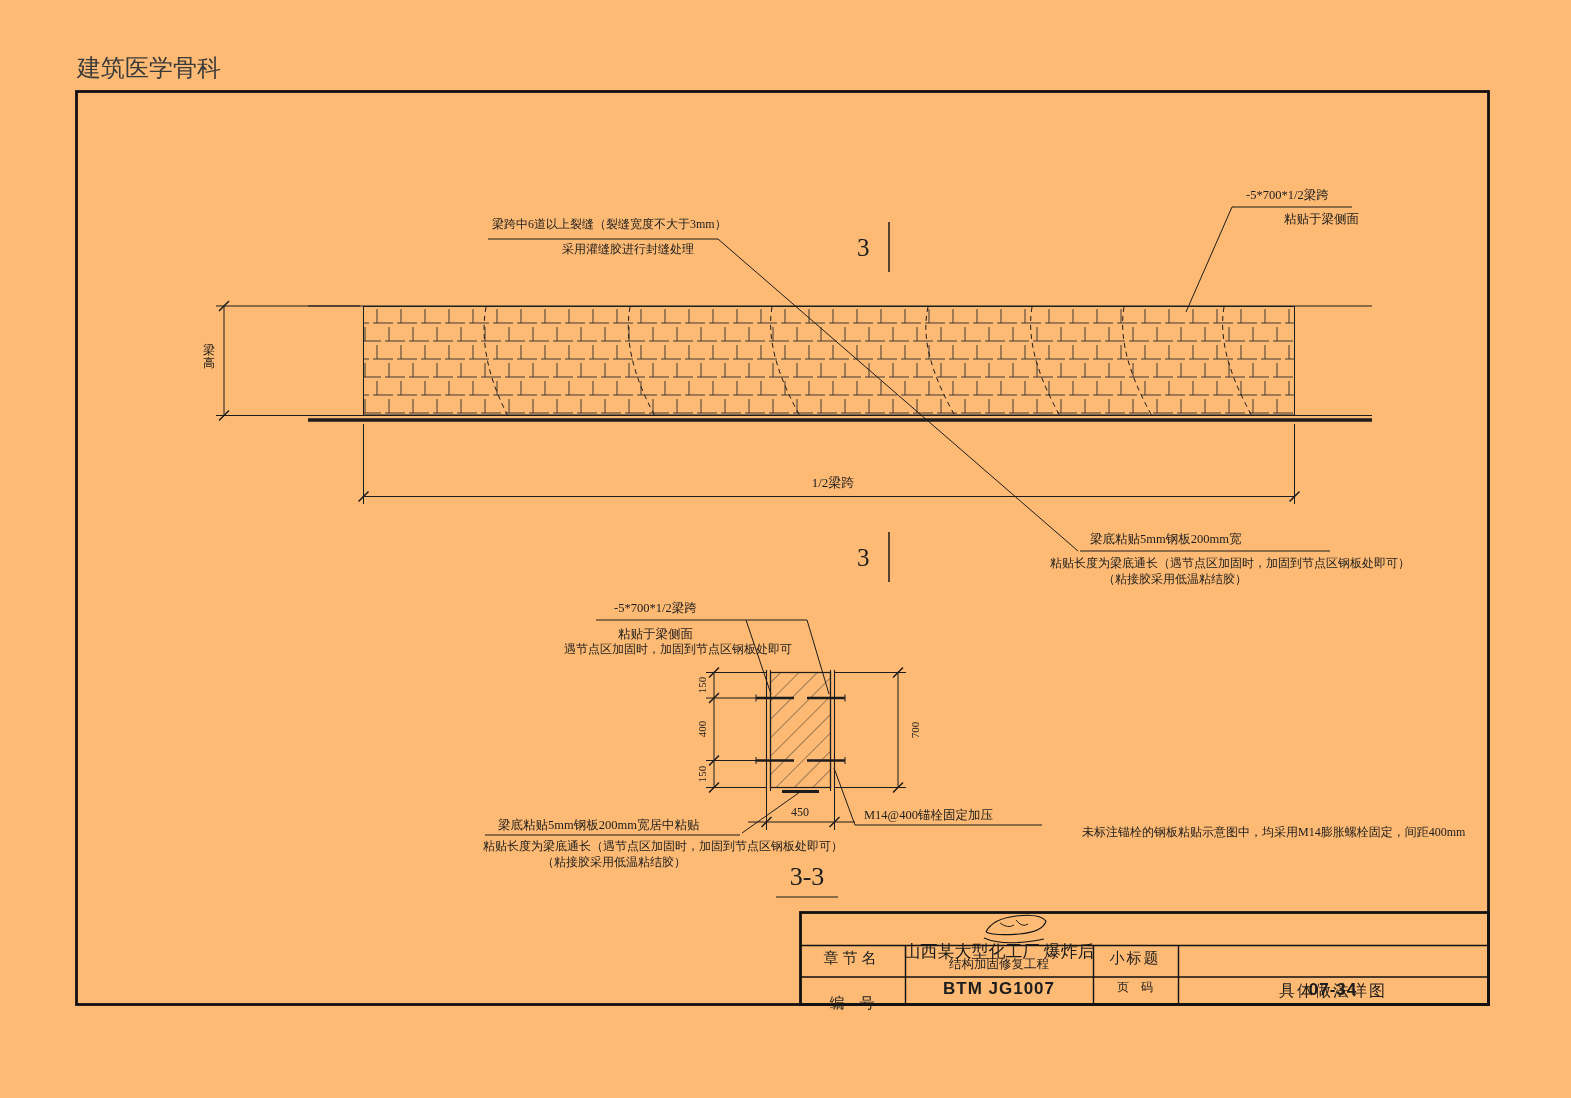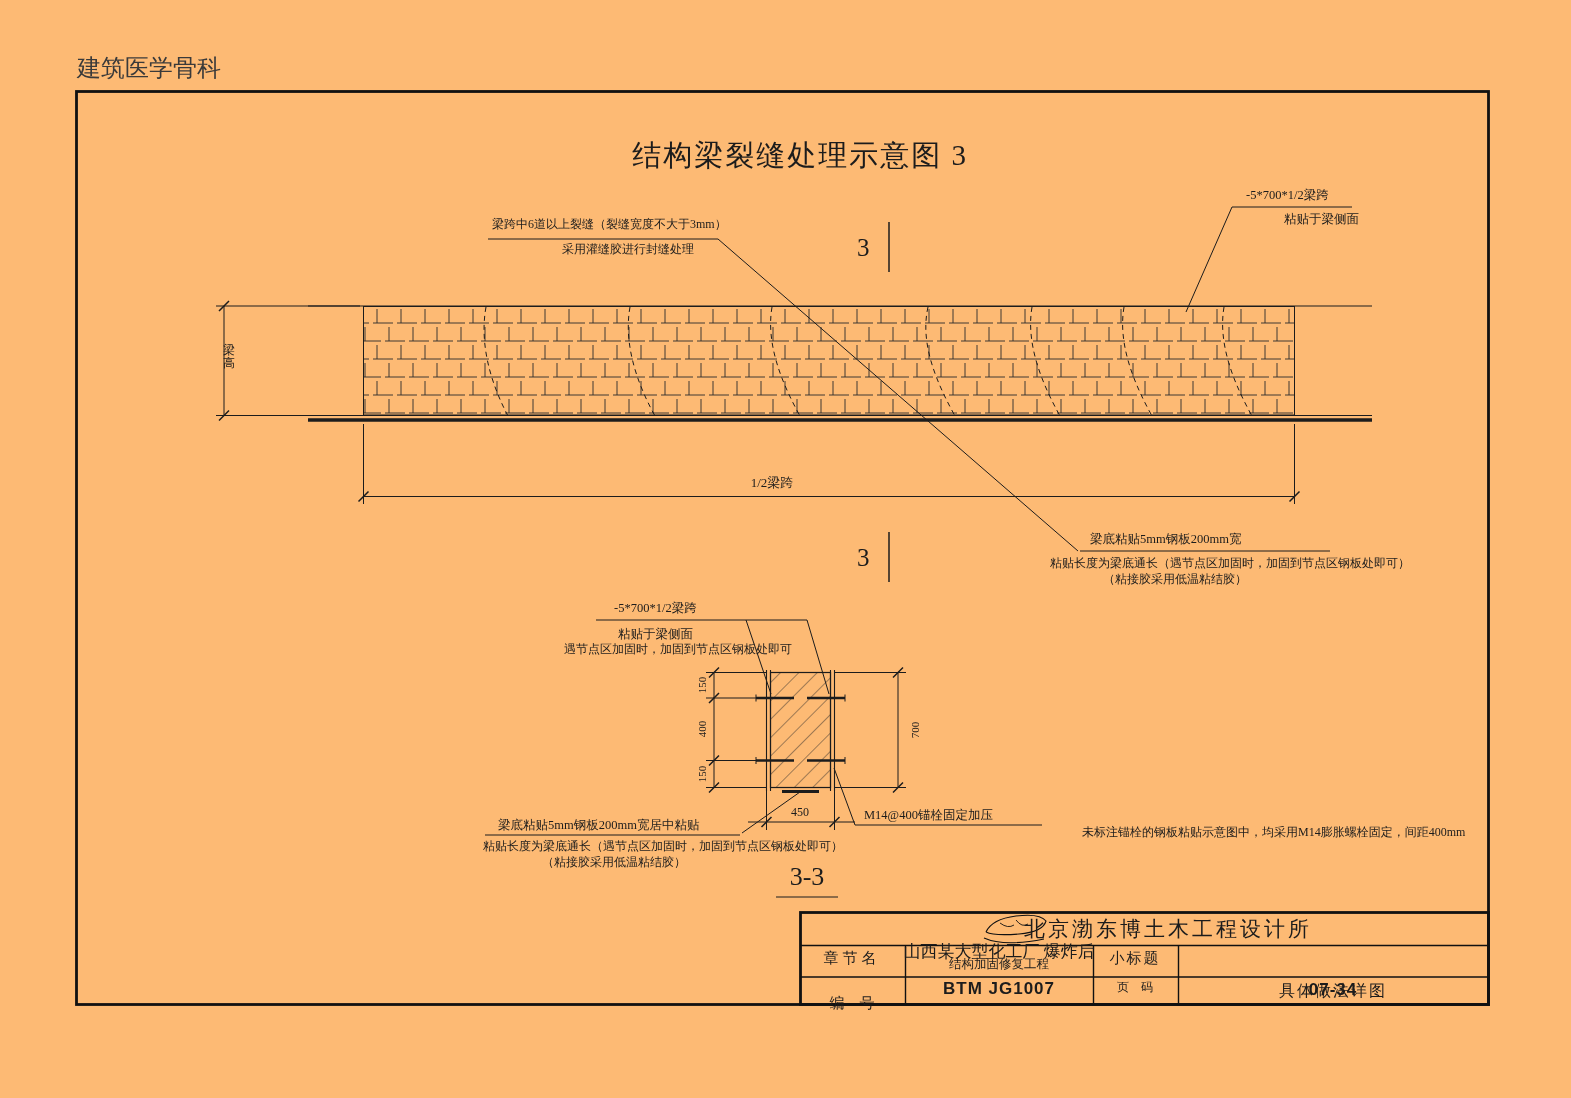--- a/index.html
+++ b/index.html
@@ -2,21 +2,21 @@
 <html><head>
 <meta charset="utf-8">
 <style>
   html,body{margin:0;padding:0;background:#fff;}
   .canvas{position:relative;width:1571px;height:1098px;background:#fdba74;
           font-family:"Liberation Serif",serif;color:#1c1c1c;overflow:hidden;}
   .draw{position:absolute;left:0;top:0;}
   .t{position:absolute;white-space:nowrap;line-height:1.15;}
   .c{transform:translateX(-50%);}
   .rot{transform:translate(-50%,-50%) rotate(-90deg);}
-  .stack{white-space:normal;width:14px;line-height:13px;margin-left:20px;}
+  .stack{white-space:normal;width:14px;line-height:13px;}
   .sans{font-family:"Liberation Sans",sans-serif;}
 </style>
 </head>
 <body>
 
 <div class="canvas">
 
   <svg class="draw" width="1571" height="1098" viewBox="0 0 1571 1098">
     <defs>
       <pattern id="brick" width="24" height="36" patternUnits="userSpaceOnUse">
@@ -107,28 +107,27 @@
       <g stroke-width="1.1">
         <path d="M986 932 q6 -13 30 -16 q24 -3 30 5 q-3 11 -27 13 q-25 2 -33 -2"></path>
         <path d="M984 938 q20 9 60 1"></path>
         <path d="M1000 923 q8 6 14 2 M1016 920 q6 8 12 4" stroke-width="0.9"></path>
       </g>
     </g>
   </svg>
 
   <div class="t" style="left:77px;top:55px;font-size:24px;color:#3a3a3a;">建筑医学骨科</div>
 
-  <div class="t c" style="left:800px;top:139px;font-size:29px;letter-spacing:2px;">结构梁裂缝处理示意图 3</div>
 
   <div class="t" style="left:857px;top:234px;font-size:25px;">3</div>
   <div class="t" style="left:857px;top:544px;font-size:25px;">3</div>
 
   <div class="t stack" style="left:203px;top:344px;font-size:12px;">梁高</div>
 
-  <div class="t c" style="left:772px;top:476px;font-size:13px;">1/2梁跨</div>
+  <div class="t c" style="left:833px;top:476px;font-size:13px;">1/2梁跨</div>
 
   <div class="t" style="left:492px;top:218px;font-size:12px;">梁跨中6道以上裂缝（裂缝宽度不大于3mm）</div>
   <div class="t" style="left:562px;top:243px;font-size:12px;">采用灌缝胶进行封缝处理</div>
 
   <div class="t" style="left:1246px;top:188px;font-size:12.5px;">-5*700*1/2梁跨</div>
   <div class="t" style="left:1284px;top:212px;font-size:12.5px;">粘贴于梁侧面</div>
 
   <div class="t" style="left:1090px;top:532px;font-size:12.5px;">梁底粘贴5mm钢板200mm宽</div>
   <div class="t" style="left:1050px;top:557px;font-size:12px;">粘贴长度为梁底通长（遇节点区加固时，加固到节点区钢板处即可）</div>
   <div class="t" style="left:1103px;top:573px;font-size:12px;">（粘接胶采用低温粘结胶）</div>
@@ -146,21 +145,20 @@
   <div class="t" style="left:864px;top:808px;font-size:12.5px;">M14@400锚栓固定加压</div>
 
   <div class="t" style="left:498px;top:818px;font-size:12.5px;">梁底粘贴5mm钢板200mm宽居中粘贴</div>
   <div class="t" style="left:483px;top:840px;font-size:12px;">粘贴长度为梁底通长（遇节点区加固时，加固到节点区钢板处即可）</div>
   <div class="t" style="left:542px;top:856px;font-size:12px;">（粘接胶采用低温粘结胶）</div>
 
   <div class="t" style="left:1082px;top:826px;font-size:12px;">未标注锚栓的钢板粘贴示意图中，均采用M14膨胀螺栓固定，间距400mm</div>
 
   <div class="t c" style="left:807px;top:862px;font-size:26px;">3-3</div>
 
-  <div class="t c" style="left:1168px;top:917px;font-size:21px;letter-spacing:3px;">北京渤东博土木工程设计所</div>
 
   <div class="t c" style="left:852px;top:950px;font-size:15px;letter-spacing:4px;">章节名</div>
   <div class="t c" style="left:999px;top:942px;font-size:17px;">山西某大型化工厂 爆炸后</div>
   <div class="t c" style="left:999px;top:957px;font-size:12.5px;">结构加固修复工程</div>
   <div class="t c" style="left:1135px;top:950px;font-size:15px;letter-spacing:2px;">小标题</div>
   <div class="t c" style="left:1333px;top:949px;font-size:16px;letter-spacing:2px;margin-top:33px;">具体做法详图</div>
 
   <div class="t c" style="left:852px;top:981px;font-size:15px;margin-top:14px;">编　号</div>
   <div class="t c sans" style="left:999px;top:979px;font-size:17px;font-weight:bold;letter-spacing:1px;">BTM JG1007</div>
   <div class="t c" style="left:1135px;top:981px;font-size:12px;">页　码</div>

